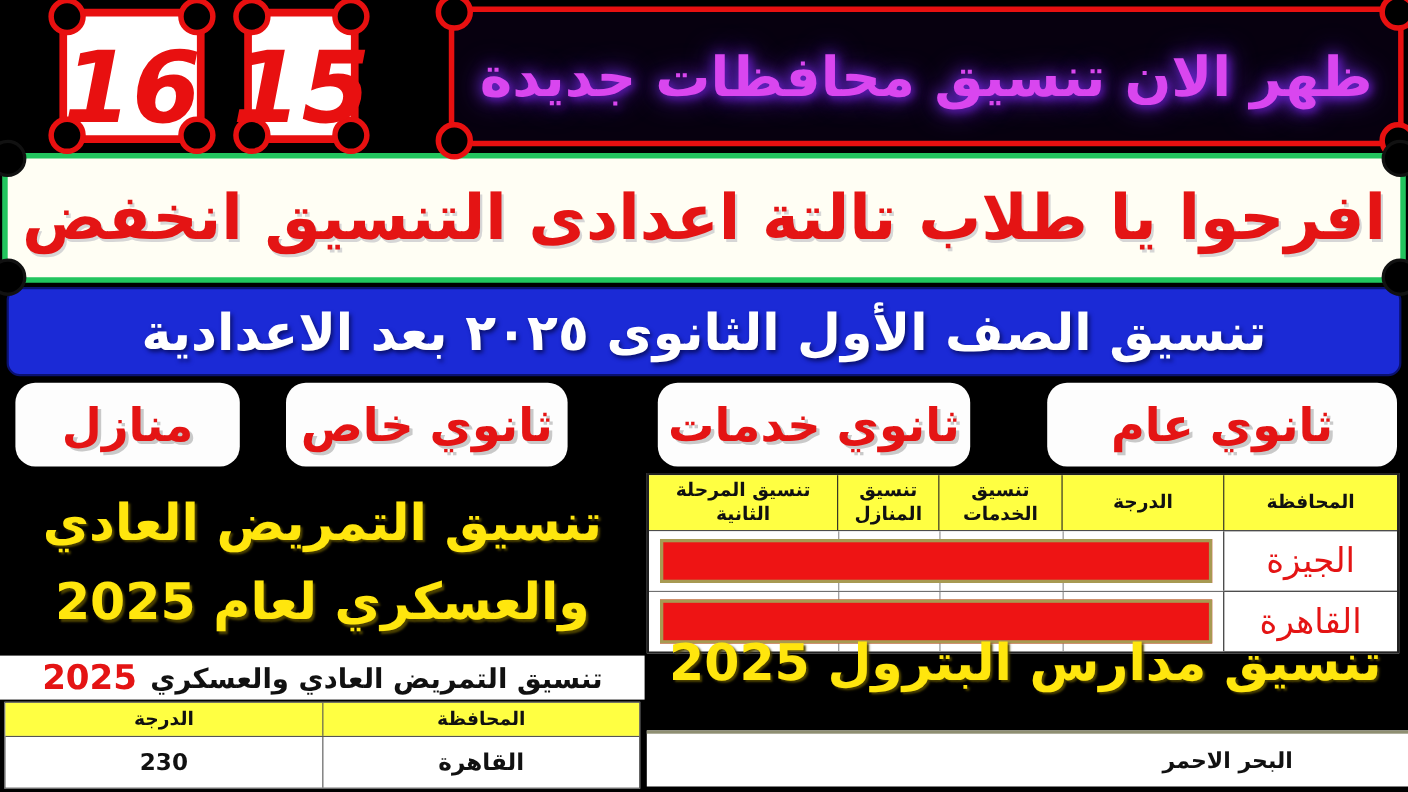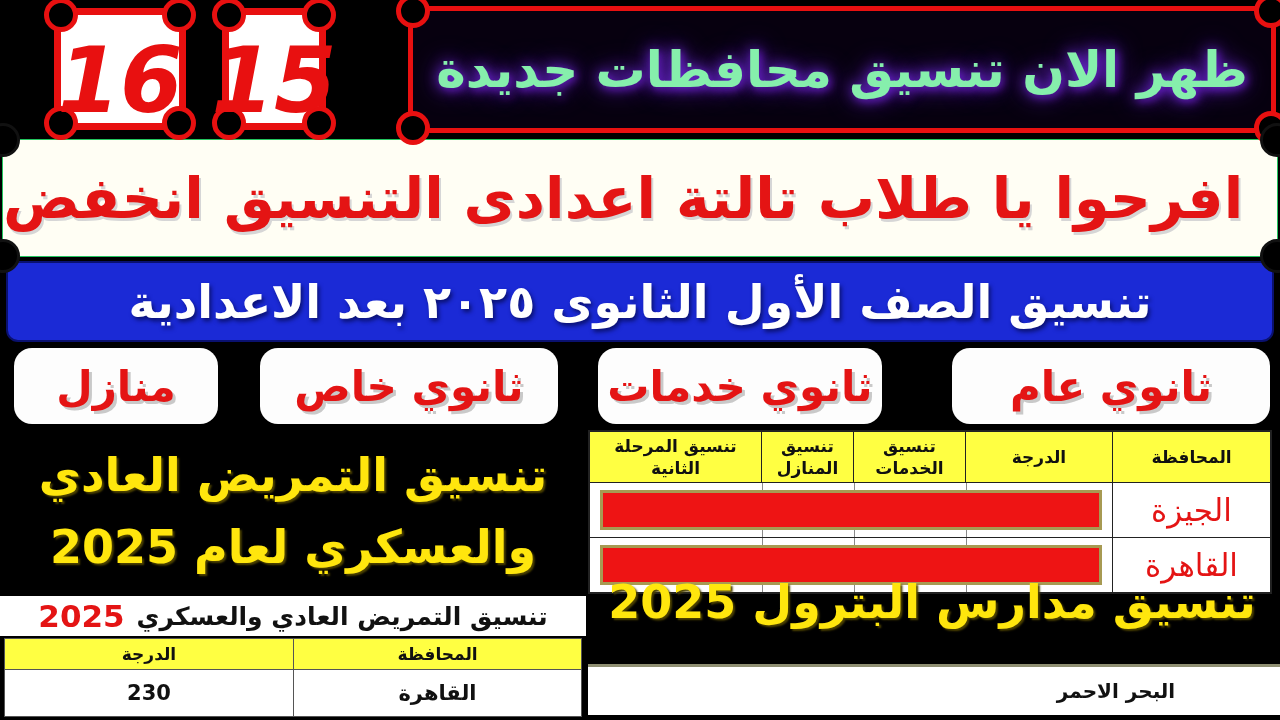--- a/index.html
+++ b/index.html
@@ -20,42 +20,42 @@
   
   .badge{background:#fff;border:7px solid #e81010;border-radius:14px;
     display:flex;align-items:center;justify-content:center;}
   .badge .num{font-size:90px;font-weight:bold;font-style:italic;color:#e81010;z-index:3;line-height:1;margin-top:24px;}
   #badge-16{left:54px;top:8px;width:132px;height:122px;}
   #badge-15{left:222px;top:8px;width:104px;height:122px;}
 
   
   #top-banner{left:408px;top:6px;width:868px;height:127px;background:#07000f;
     border:5px solid #e81010;border-radius:14px;display:flex;align-items:center;justify-content:center;}
-  #top-banner .txt{color:#86efac;font-weight:bold;font-size:50px;z-index:3;direction:rtl;white-space:nowrap;
+  #top-banner .txt{color:#d946ef;font-weight:bold;font-size:50px;z-index:3;direction:rtl;white-space:nowrap;
     text-shadow:0 0 14px #6d28d9,0 0 26px #5b21b6,3px 3px 7px #3b0a66;}
 
   
   #headline{left:2px;top:139px;width:1276px;height:118px;background:#fffef4;
-    border:1px solid #22c55e;border-radius:10px;display:flex;align-items:center;}
+    border:5px solid #22c55e;border-radius:10px;display:flex;align-items:center;justify-content:center;}
   #headline .txt{color:#e41414;font-weight:bold;font-size:57px;z-index:3;direction:rtl;white-space:nowrap;
     text-shadow:2px 3px 0 #d6d6d6;}
 
   
   #blue-banner{position:absolute;left:6px;top:261px;width:1268px;height:81px;background:#1b2ad6;
     border:2px solid #0a1170;border-radius:12px;box-sizing:border-box;
     display:flex;align-items:center;justify-content:center;}
   #blue-banner .txt{color:#fff;font-weight:bold;font-size:46px;direction:rtl;white-space:nowrap;
     text-shadow:2px 3px 4px #0a1170;}
 
   
   .cat-btn{position:absolute;top:348px;height:76px;background:#fdfdfd;border-radius:18px;
     display:flex;align-items:center;justify-content:center;color:#e41414;font-weight:bold;font-size:42px;
     direction:rtl;text-shadow:3px 3px 0 #c9c9c9;cursor:pointer;}
   #btn-manazel{left:14px;width:204px}
-  #btn-khas{left:260px;width:298px}
+  #btn-khas{left:260px;width:256px}
   #btn-khadamat{left:598px;width:284px}
   #btn-aam{left:952px;width:318px}
 
   
   #promo{position:absolute;left:0;top:430px;width:586px;height:162px;
     display:flex;flex-direction:column;align-items:center;justify-content:space-evenly;}
   #promo .line{color:#ffe60d;font-weight:bold;font-size:46px;direction:rtl;white-space:nowrap;
     text-shadow:2px 2px 2px #4d4200;}
 
   

